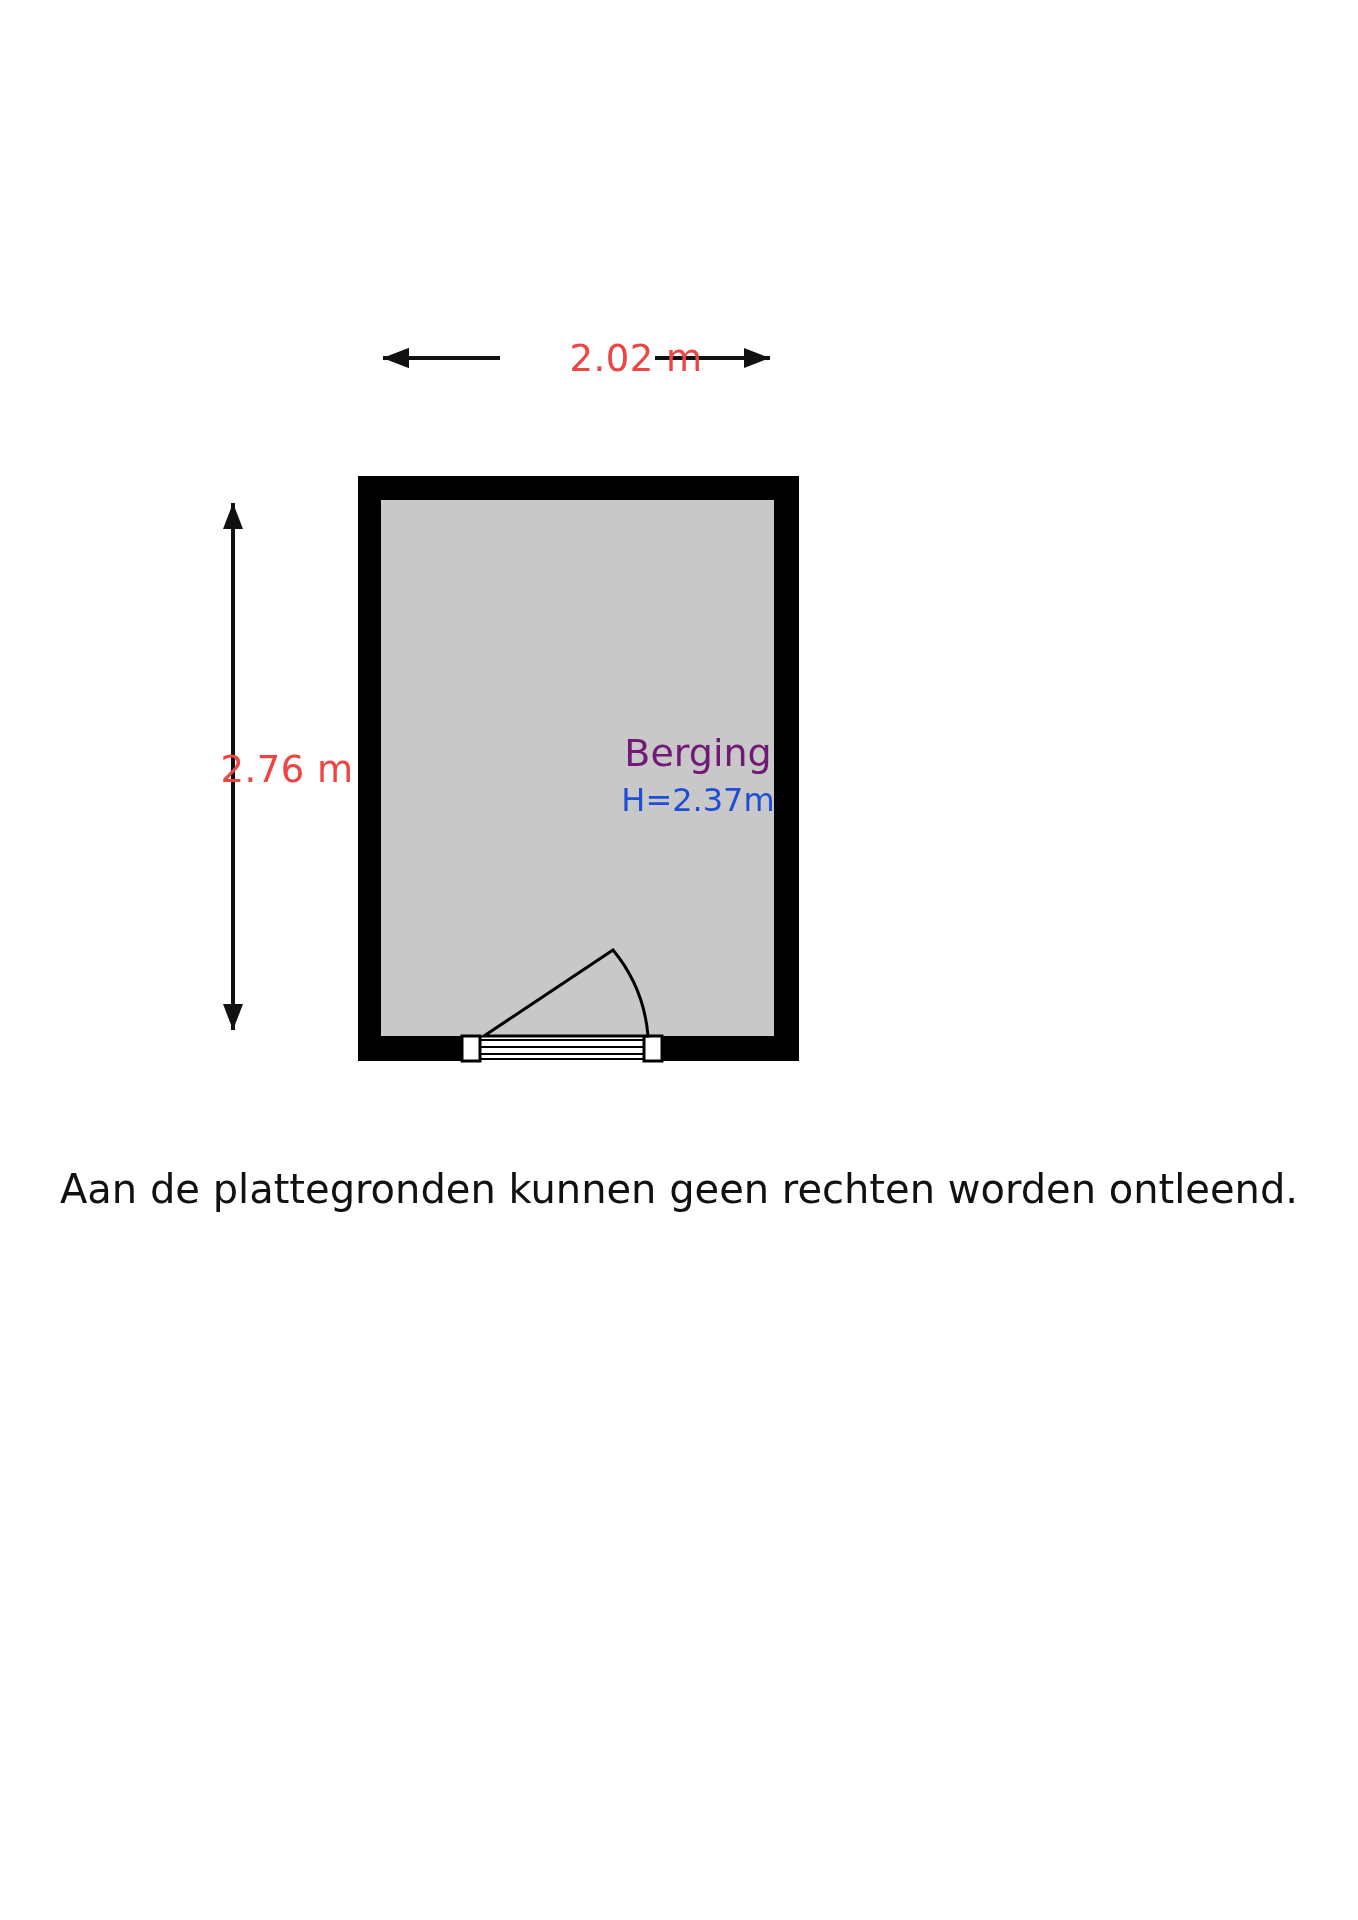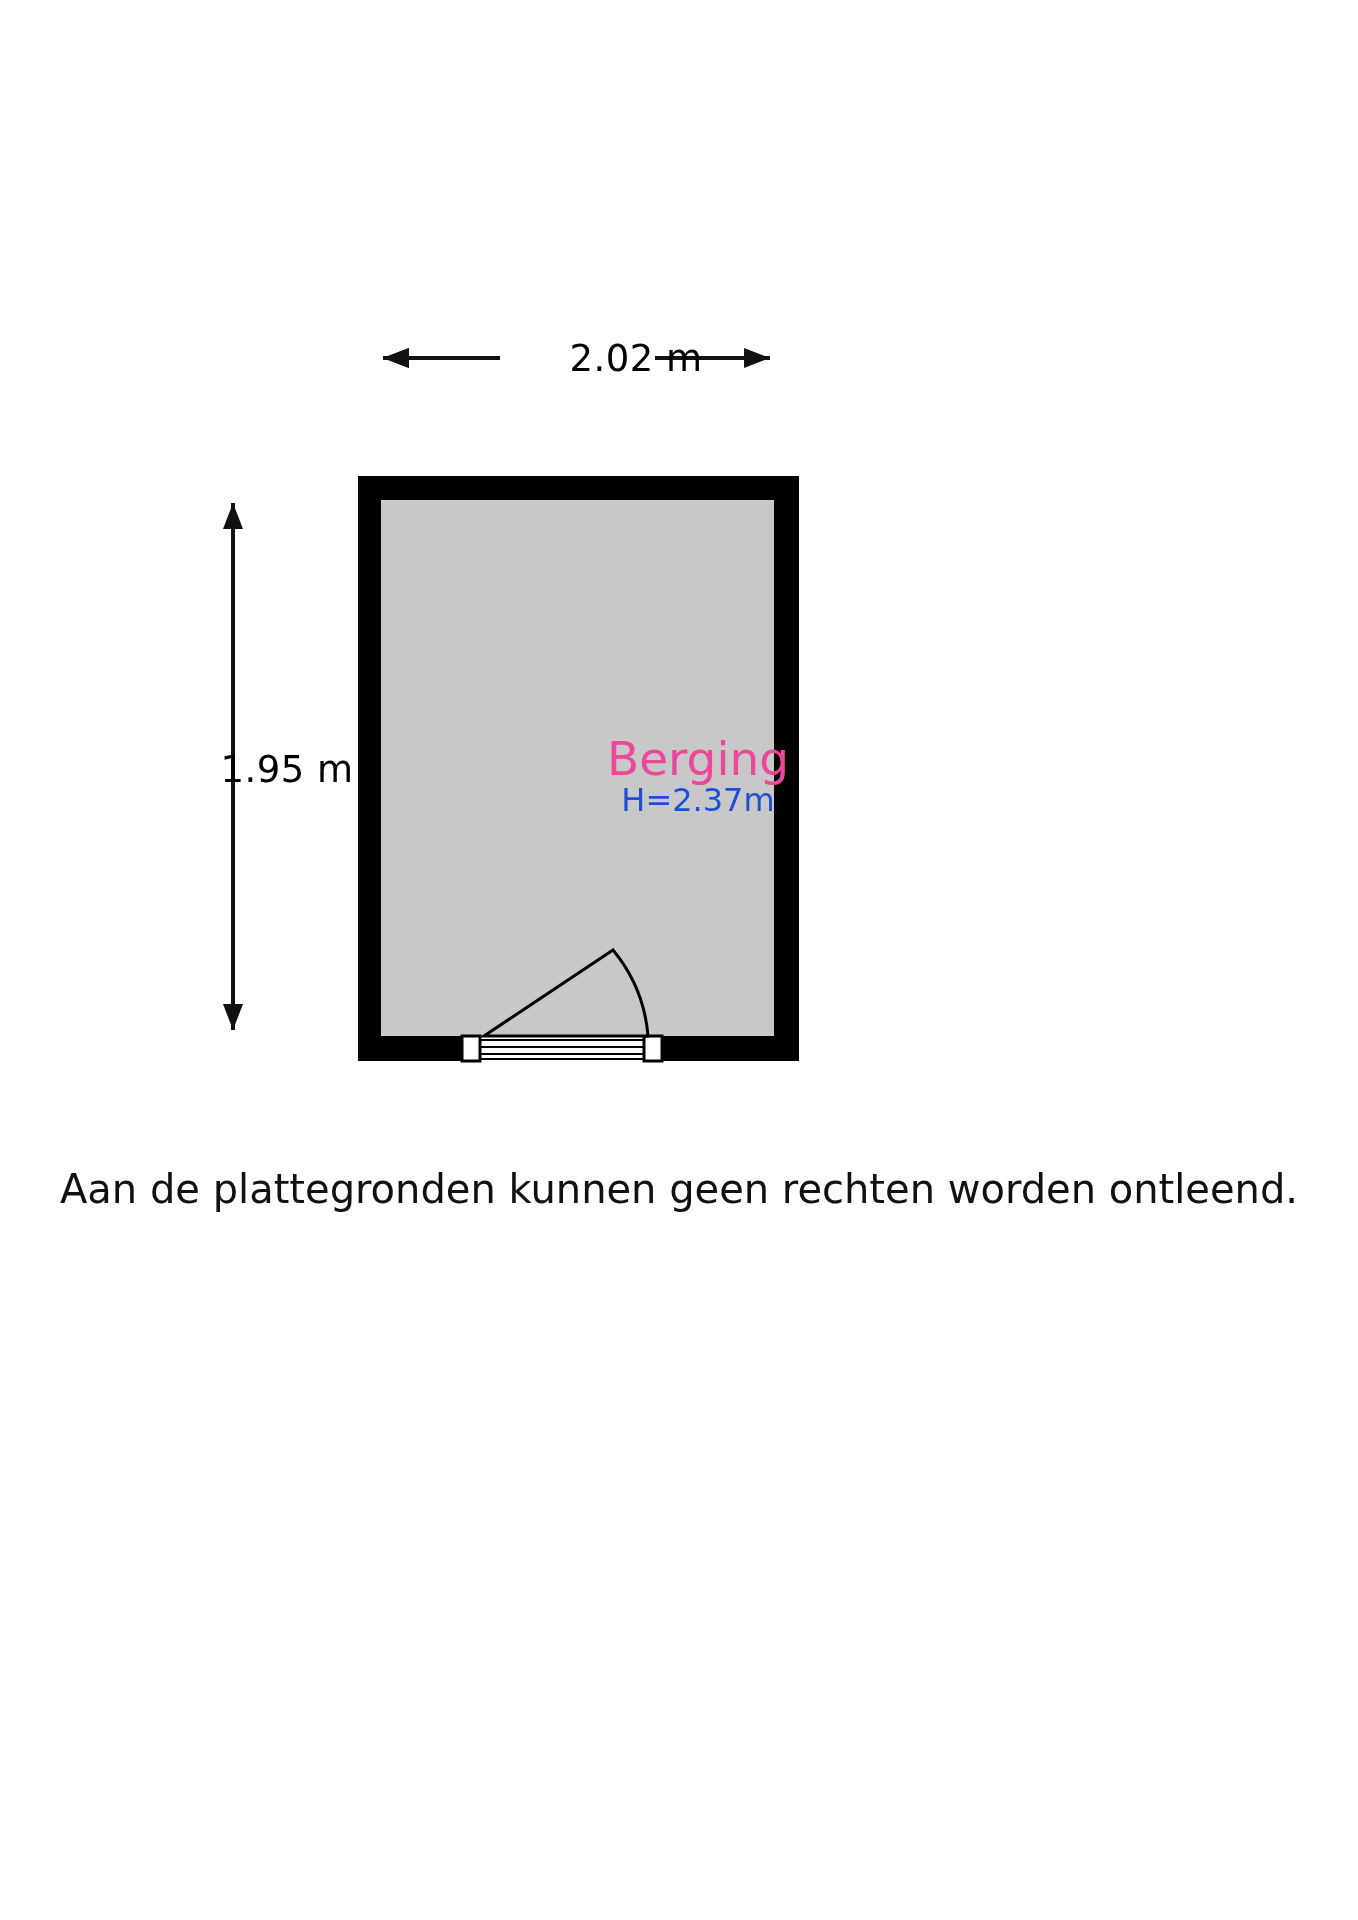--- a/index.html
+++ b/index.html
@@ -22,42 +22,42 @@
     top: 0;
     width: 1358px;
     height: 1920px;
   }
 
   
   .dim-label {
     position: absolute;
     font-size: 37px;
     letter-spacing: 0.5px;
-    color: #000000;
+    color: #ef4444;
     white-space: nowrap;
   }
   #dim-top-label {
     left: 636px;
     top: 337px;
     transform: translateX(-50%);
   }
   #dim-left-label {
     left: 287px;
     top: 748px;
     transform: translateX(-50%);
   }
 
   
   #room-name-label {
     position: absolute;
     left: 698px;
     top: 731px;
     transform: translateX(-50%);
-    font-size: 47px;
-    color: #ec4899;
+    font-size: 38px;
+    color: #701a75;
     white-space: nowrap;
   }
   #room-height-label {
     position: absolute;
     left: 698px;
     top: 781px;
     transform: translateX(-50%);
     font-size: 32px;
     color: #1d4ed8;
     white-space: nowrap;
@@ -124,21 +124,21 @@
     </g>
 
     <g>
       <path d="M 484 1036 L 613 950 A 155 155 0 0 1 648 1036 Z" fill="#c8c8c8" stroke="#000000" stroke-width="3"></path>
     </g>
 
   </svg>
 
   <div id="dim-top-label" class="dim-label">2.02 m</div>
 
-  <div id="dim-left-label" class="dim-label">1.95 m</div>
+  <div id="dim-left-label" class="dim-label">2.76 m</div>
 
   <div id="room-name-label">Berging</div>
 
   <div id="room-height-label">H=2.37m</div>
 
   <div id="disclaimer">Aan de plattegronden kunnen geen rechten worden ontleend.</div>
 
 </div>
 
 </body></html>

